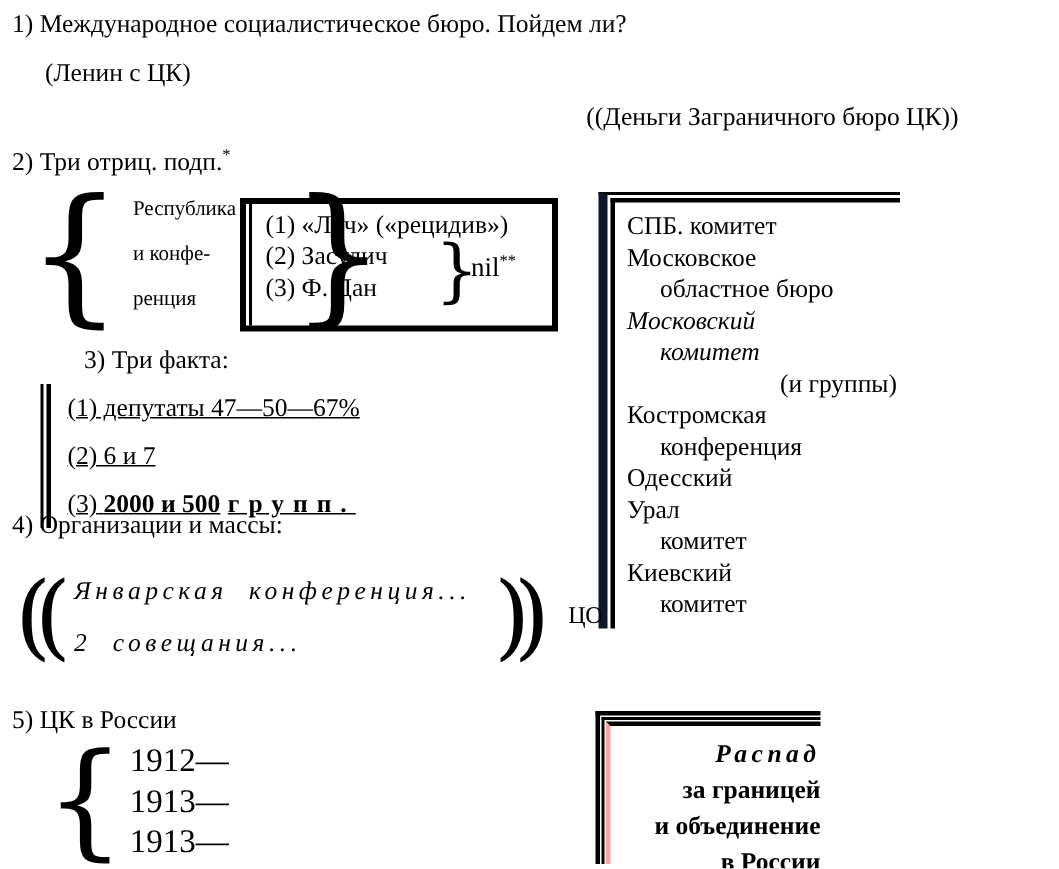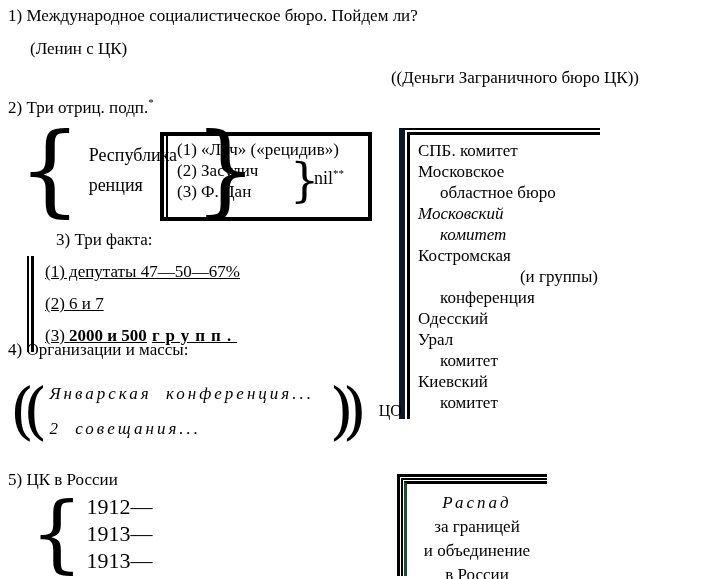--- a/index.html
+++ b/index.html
@@ -13,21 +13,21 @@
 
   
   .s1-title { left:8px; top:6px; }
   .s1-sub   { left:30px; top:39px; }
   .s1-note  { right:5px; top:68px; }
 
   
   .s2-title { left:8px; top:98px; }
   .s2-group { left:18px; top:114px; display:flex; align-items:center; height:112px; }
   .brace-lg { font-family:"DejaVu Serif", serif; font-size:100px; line-height:104px; font-weight:normal; }
-  .s2-text  { margin:0 7px; line-height:30px; font-size:18px; width:98px; }
+  .s2-text  { margin:0 7px; line-height:30px; font-size:14px; width:98px; }
 
   .s2-box { left:160px; top:132px; width:204px; border:4px solid #000; }
   .s2-box-inner { border-left:2px solid #000; margin-left:2px; padding:3px 6px 15px 9px; }
   .s2-box-line { line-height:21px; white-space:nowrap; }
   .s2-brace { position:absolute; left:126px; top:20px; font-family:"DejaVu Serif", serif; font-size:46px; line-height:48px; }
   .s2-nil   { position:absolute; left:150px; top:32px; font-size:18px; }
 
   
   .comm { left:399px; top:128px; }
   .comm-outer { border-top:2px solid #000; border-left:6px solid #0f172a; padding:2px 0 0 2px; width:193px; }
@@ -56,39 +56,40 @@
   
   .s5-title { left:8px; top:470px; }
   .s5-group { left:30px; top:489px; display:flex; align-items:center; }
   .brace-s5 { font-family:"DejaVu Serif", serif; font-size:84px; line-height:88px; }
   .s5-years { margin-left:3px; line-height:27px; font-size:22px;text-align:right; }
 
   
   .raspad { left:397px; top:474px; width:150px; height:102px; }
   .r1 { border-top:3px solid #000; border-left:3px solid #000; padding:1px 0 0 1px; height:100%; box-sizing:border-box; }
   .r2 { border-top:2px solid #000; border-left:2px solid #000; padding:1px 0 0 1px; height:100%; box-sizing:border-box; }
-  .r3 { border-top:3px solid #000; border-left:3px solid #14532d; height:100%; box-sizing:border-box; text-align:center; padding-top:7px; }
+  .r3 { border-top:3px solid #000; border-left:3px solid #fca5a5; height:100%; box-sizing:border-box; text-align:right; padding-top:7px;font-weight:bold; }
   .raspad-line { line-height:24px; }
   .raspad-line.first { font-style:italic; letter-spacing:3px; }
 </style>
 </head>
 <body>
 
 <div class="page">
 
   <div class="abs s1-title"><span>1)</span> <span>Международное социалистическое бюро. Пойдем ли?</span></div>
   <div class="abs s1-sub">(Ленин с ЦК)</div>
   <div class="abs s1-note">((Деньги Заграничного бюро ЦК))</div>
 
   <div class="abs s2-title"><span>2)</span> <span>Три отриц. подп.</span><sup class="star">*</sup></div>
 
   <div class="abs s2-group">
     <span class="brace-lg">{</span>
     <div class="s2-text">
       <div>Республика</div>
+      <div>и конфе-</div>
       <div>ренция</div>
     </div>
     <span class="brace-lg">}</span>
   </div>
 
   <div class="abs s2-box">
     <div class="s2-box-inner">
       <div class="s2-box-line">(1) «Луч» («рецидив»)</div>
       <div class="s2-box-line">(2) Засулич</div>
       <div class="s2-box-line">(3) Ф. Дан</div>
@@ -98,22 +99,22 @@
   </div>
 
   <div class="abs comm">
     <div class="comm-outer">
       <div class="comm-inner">
         <div class="comm-line">СПБ. комитет</div>
         <div class="comm-line">Московское</div>
         <div class="comm-line ind1">областное бюро</div>
         <div class="comm-line ital">Московский</div>
         <div class="comm-line ind1 ital">комитет</div>
+        <div class="comm-line alignr">(и группы)</div>
         <div class="comm-line">Костромская</div>
-        <div class="comm-line alignr">(и группы)</div>
         <div class="comm-line ind1">конференция</div>
         <div class="comm-line">Одесский</div>
         <div class="comm-line">Урал</div>
         <div class="comm-line ind1">комитет</div>
         <div class="comm-line">Киевский</div>
         <div class="comm-line ind1">комитет</div>
       </div>
     </div>
   </div>
 

